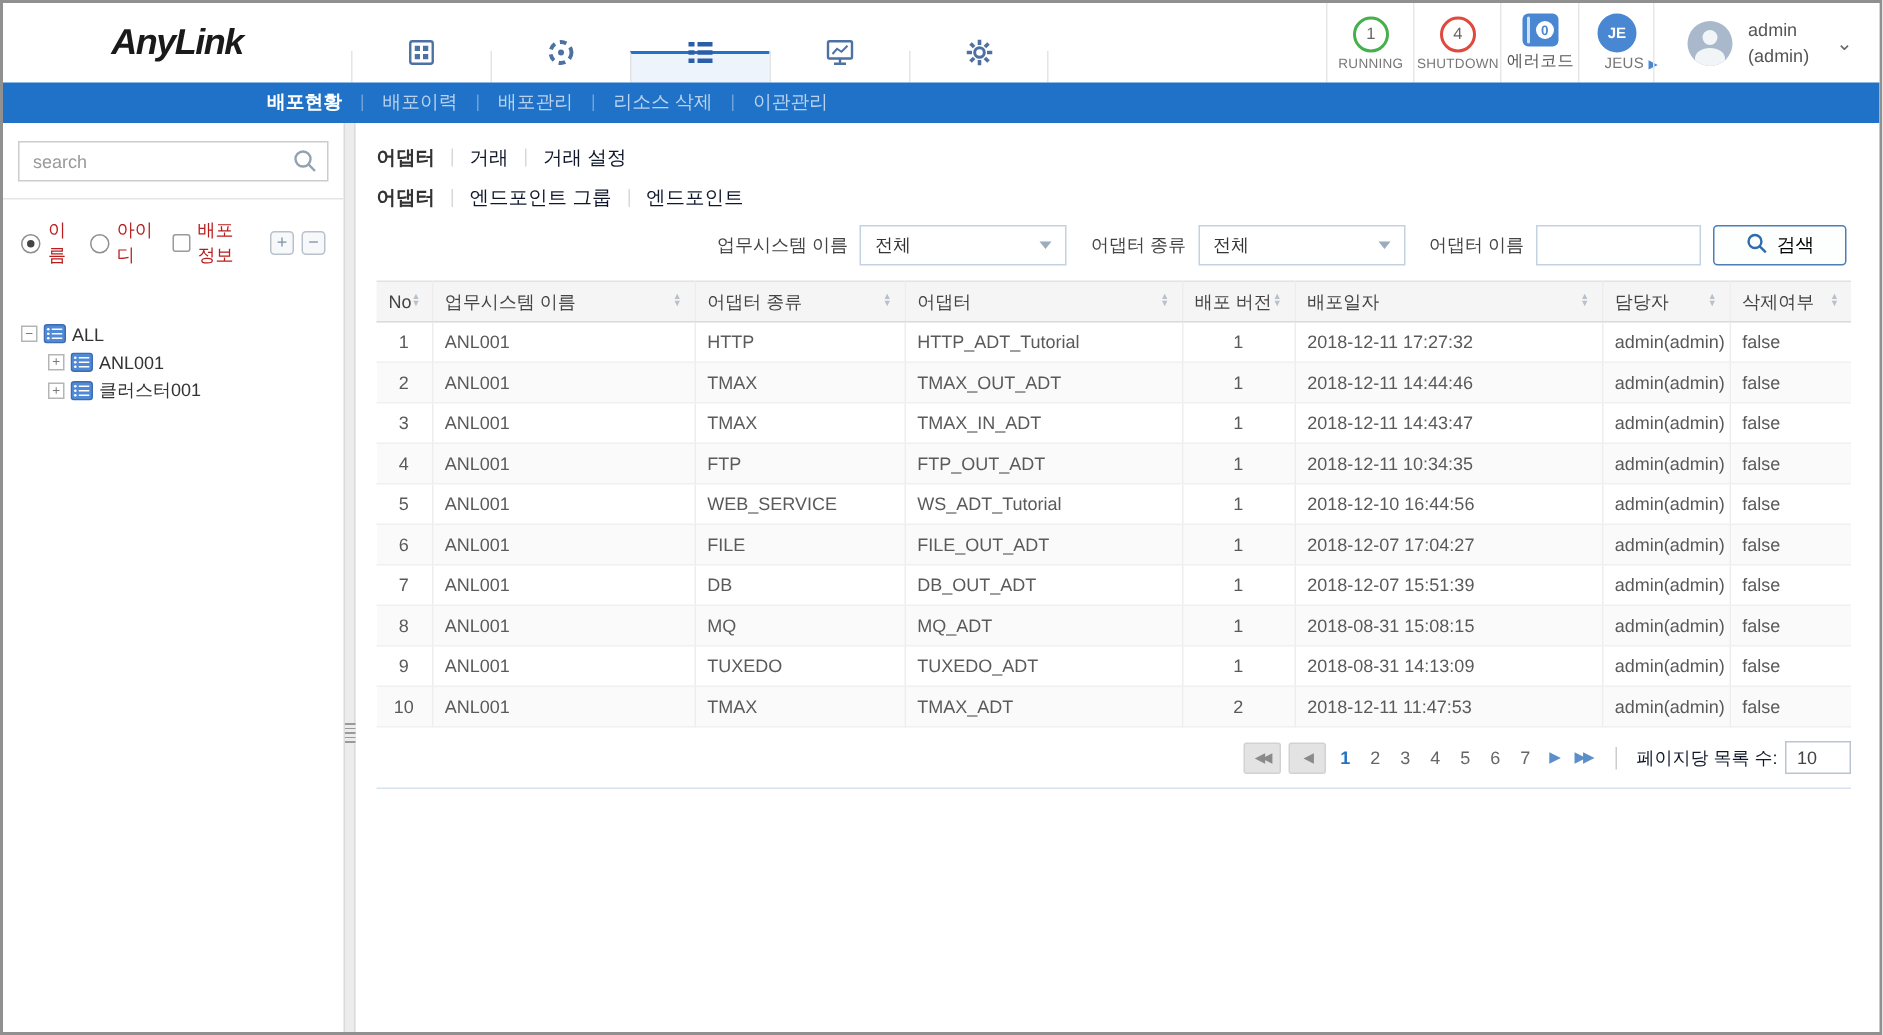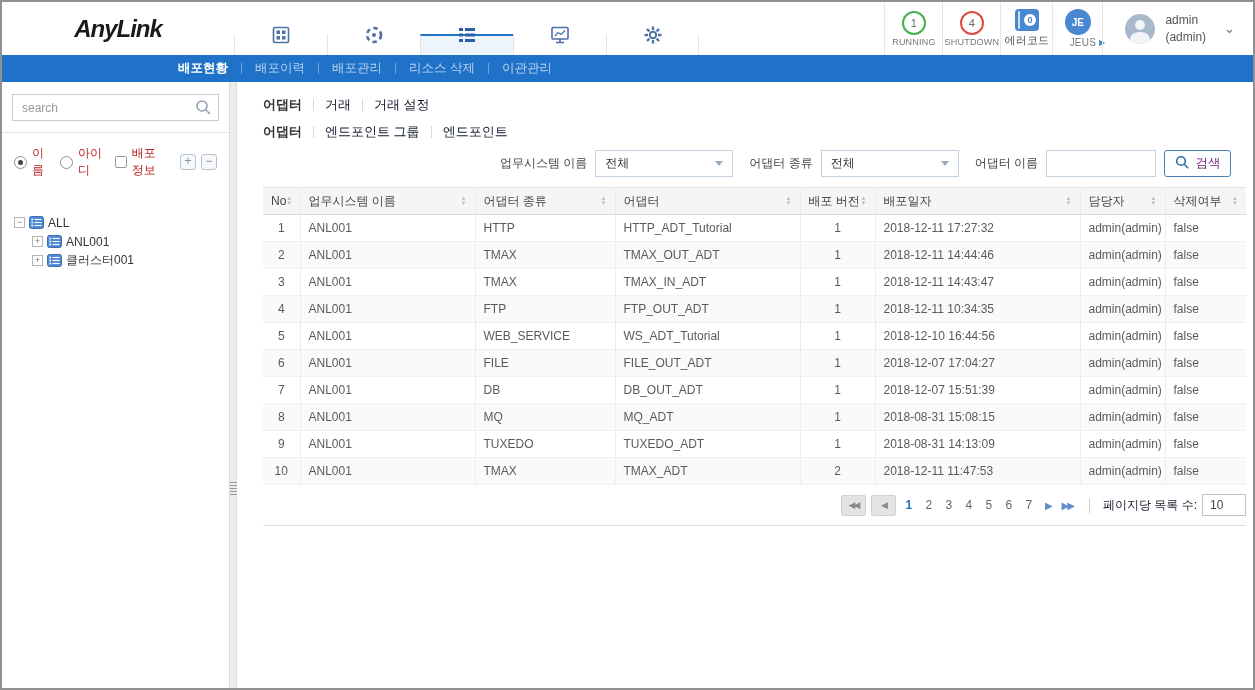--- a/index.html
+++ b/index.html
@@ -65,32 +65,32 @@
   .tree-node.lvl1{padding-left:18px;}
   .toggle-box{width:11px; height:11px; border:1px solid #b5b5b5; background:#fff; color:#777; font-size:9px; line-height:9px; text-align:center; flex:0 0 auto;}
   .node-icon{flex:0 0 auto; display:inline-flex;}
   .node-label{color:#333; font-size:12px;}
 
   .splitter{width:7px; background:#ececec; border-right:1px solid #dcdcdc; position:relative; cursor:col-resize; flex:0 0 auto;}
   .grip{position:absolute; top:400px; left:0; width:7px; height:14px;
     background:repeating-linear-gradient(#9a9a9a 0 1px, #ececec 1px 3px);}
 
   
-  .main{flex:1; padding:14px 22px 0 14px; overflow:hidden;margin-left:12px;}
+  .main{flex:1; padding:14px 22px 0 14px; overflow:hidden;}
   .tab-row{display:flex; align-items:center; gap:11px; margin-bottom:9px;}
   .tab-item{font-size:13px; color:#0f172a; cursor:pointer;}
   .tab-item.active{color:#333; font-weight:bold;}
   .tab-sep{width:1px; height:12px; background:#d8d8d8;}
   .filterbar{display:flex; align-items:center; justify-content:flex-end; gap:8px; margin:8px 0 10px;}
   .flt-label{color:#444;}
   .select{width:138px; height:27px; border:1px solid #c3d2e0; background:#fff; display:flex; align-items:center; justify-content:space-between; padding:0 9px; cursor:pointer;}
   .select .sel-text{color:#333;}
   .sel-arrow{width:0; height:0; border-left:4px solid transparent; border-right:4px solid transparent; border-top:5px solid #9aacbe;}
   .text-input{width:110px; height:27px; border:1px solid #c3d2e0; padding:0 8px; font-size:12px; color:#333; outline:none; font-family:inherit;}
-  .search-btn{height:27px; width:67px; border:1px solid #4a7fb5; background:#fdfefe; border-radius:3px; display:flex; align-items:center; justify-content:center; gap:6px; color:#701a75; font-size:12.5px; cursor:pointer;}
+  .search-btn{height:27px; width:89px; border:1px solid #4a7fb5; background:#fdfefe; border-radius:3px; display:flex; align-items:center; justify-content:center; gap:6px; color:#000000; font-size:12.5px; cursor:pointer;}
 
   table{border-collapse:collapse; table-layout:fixed; width:983px;}
   thead th{height:27px; background:#f5f5f5; border-top:1px solid #e2e2e2; border-bottom:1px solid #dadada; font-weight:normal; color:#444; font-size:12px; padding:0 8px; cursor:pointer;}
   th .th-inner{display:flex; align-items:center; justify-content:space-between;}
   thead th, tbody td{border-right:1px solid #ededed;}
   thead th:last-child, tbody td:last-child{border-right:none;}
   .sort{display:inline-flex; flex-direction:column; line-height:5px; font-size:6px; color:#b9c0c8;}
   tbody td{height:27px; border-bottom:1px solid #f0f0f0; color:#5a5a5a; padding:0 8px; white-space:nowrap; overflow:hidden;}
   tbody tr.even{background:#fafafa;}
   .al-c{text-align:center;} .al-l{text-align:left;}

